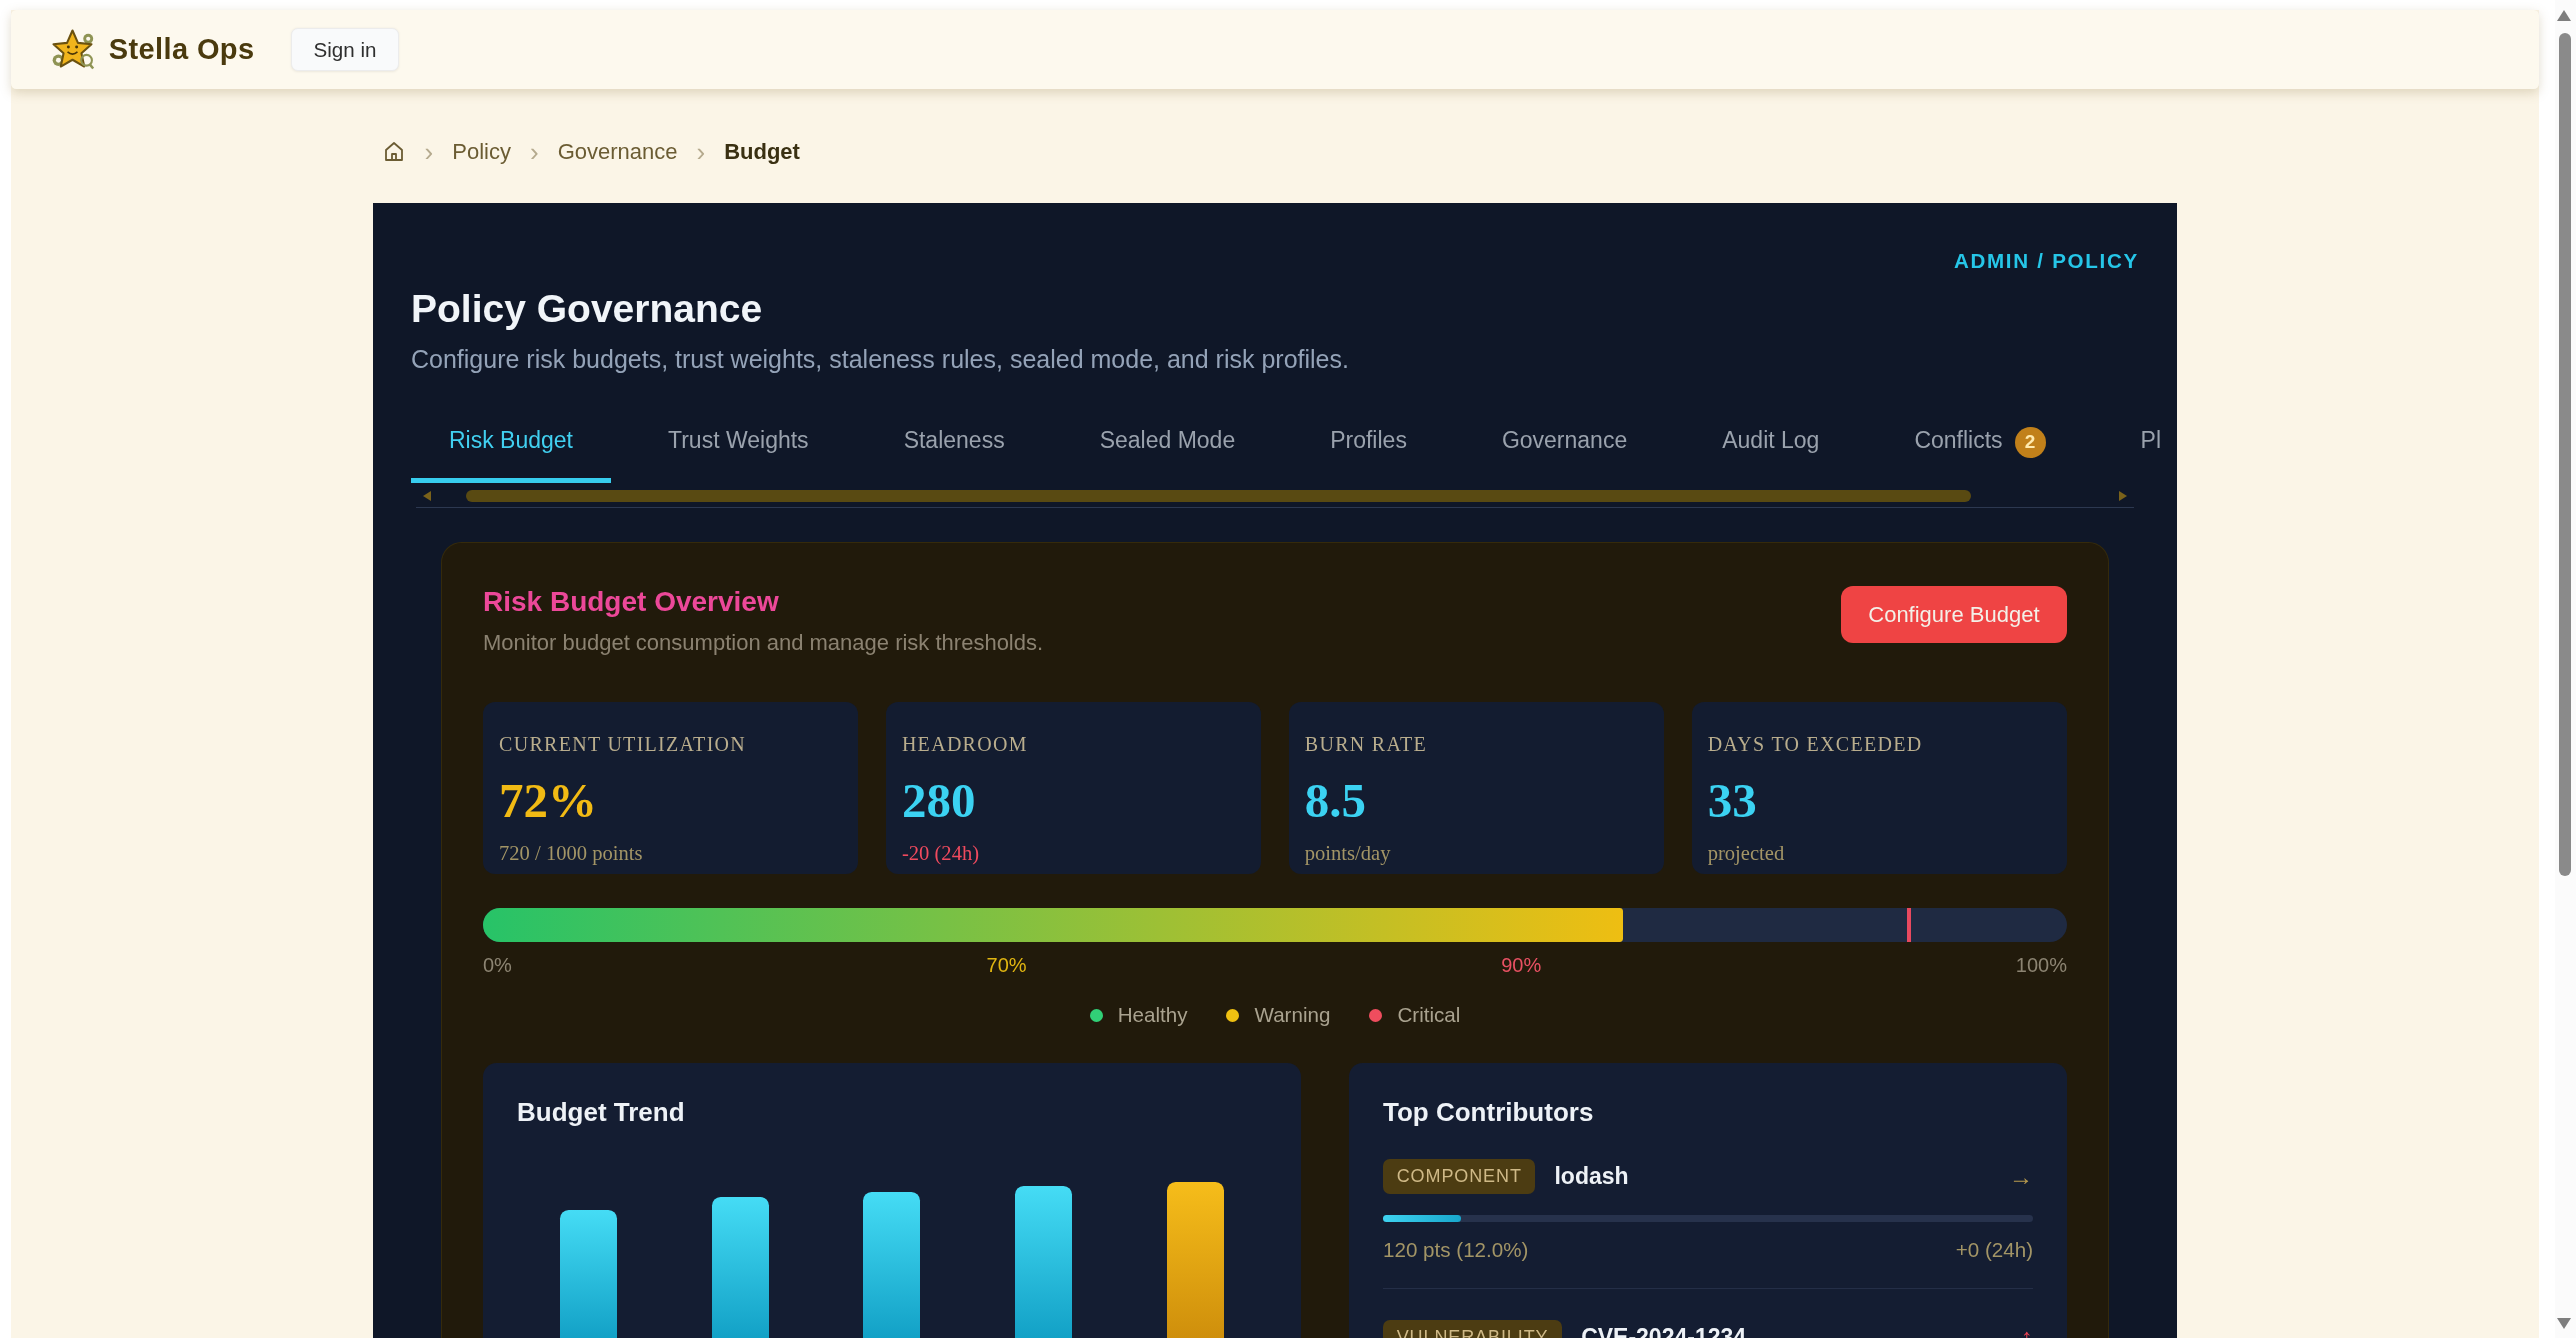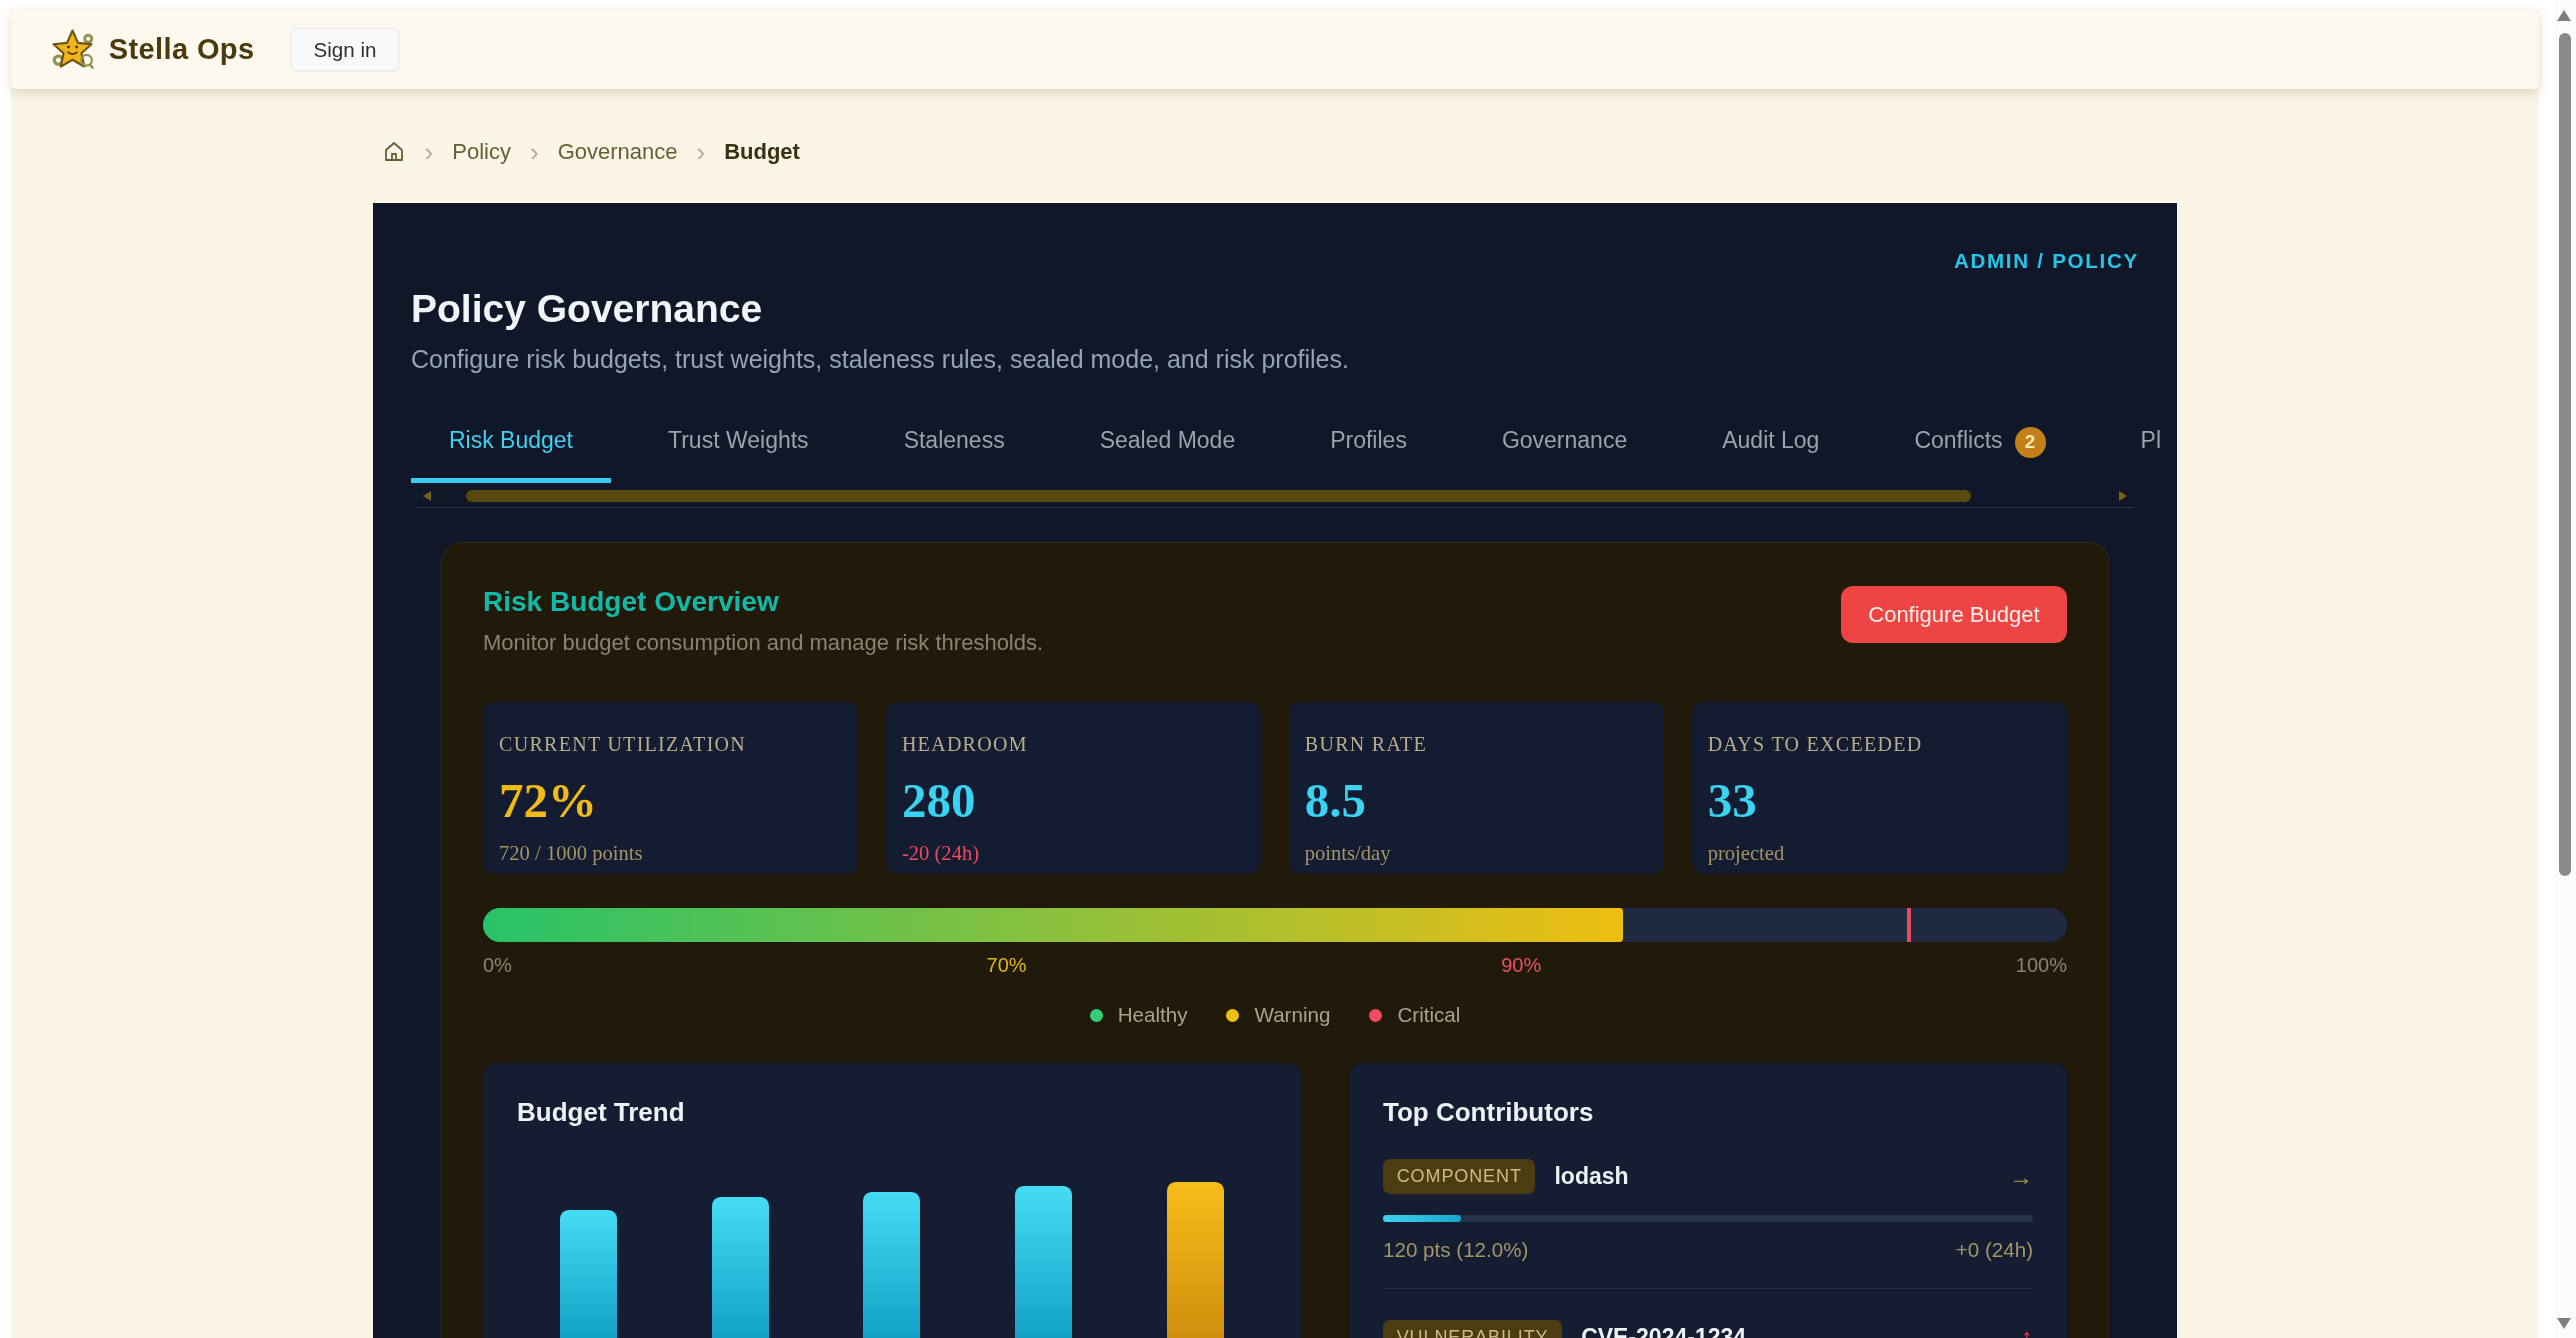--- a/index.html
+++ b/index.html
@@ -51,21 +51,21 @@
     background:#594a12; border-radius:6px; cursor:pointer; }
   .arr { position:absolute; top:0.9px; width:0; height:0; cursor:pointer; }
   .arr.left  { left:6.9px;  border-top:5.2px solid transparent; border-bottom:5.2px solid transparent; border-right:8.6px solid #7a621a; }
   .arr.right { right:6.9px; border-top:5.2px solid transparent; border-bottom:5.2px solid transparent; border-left:8.6px solid #7a621a; }
   .tabs-divider { height:0.9px; background:#2c3850; margin:5.2px 5.2px 0; }
 
   
   .overview-card { margin:34px 30px 0; background:#211a0b;
     border:0.9px solid rgba(240,186,18,.10); border-radius:20.6px; padding:43px 41px 69px; }
   .ov-head { display:flex; align-items:flex-start; justify-content:space-between; }
-  .ov-title { color:#14b8a6; font-size:28px; font-weight:bold; }
+  .ov-title { color:#ec4899; font-size:28px; font-weight:bold; }
   .ov-sub { color:#8b8271; font-size:22px; margin-top:12px; }
   .cfg-btn { background:#ef4444; color:#f3f0e8; font-size:22px; border:none;
     border-radius:12px; padding:15.5px 27.5px; cursor:pointer;
     font-family:"Liberation Sans", sans-serif; }
 
   
   .stats { display:flex; gap:27.5px; margin-top:46px; }
   .stat { flex:1; background:#131c30; border-radius:12px; padding:31px 16px; height:172px;font-family:Liberation Serif, serif; }
   .stat-label { color:#b9ad8d; font-size:20px; letter-spacing:1.3px; }
   .stat-value { font-size:49px; font-weight:bold; margin-top:15.5px; }

